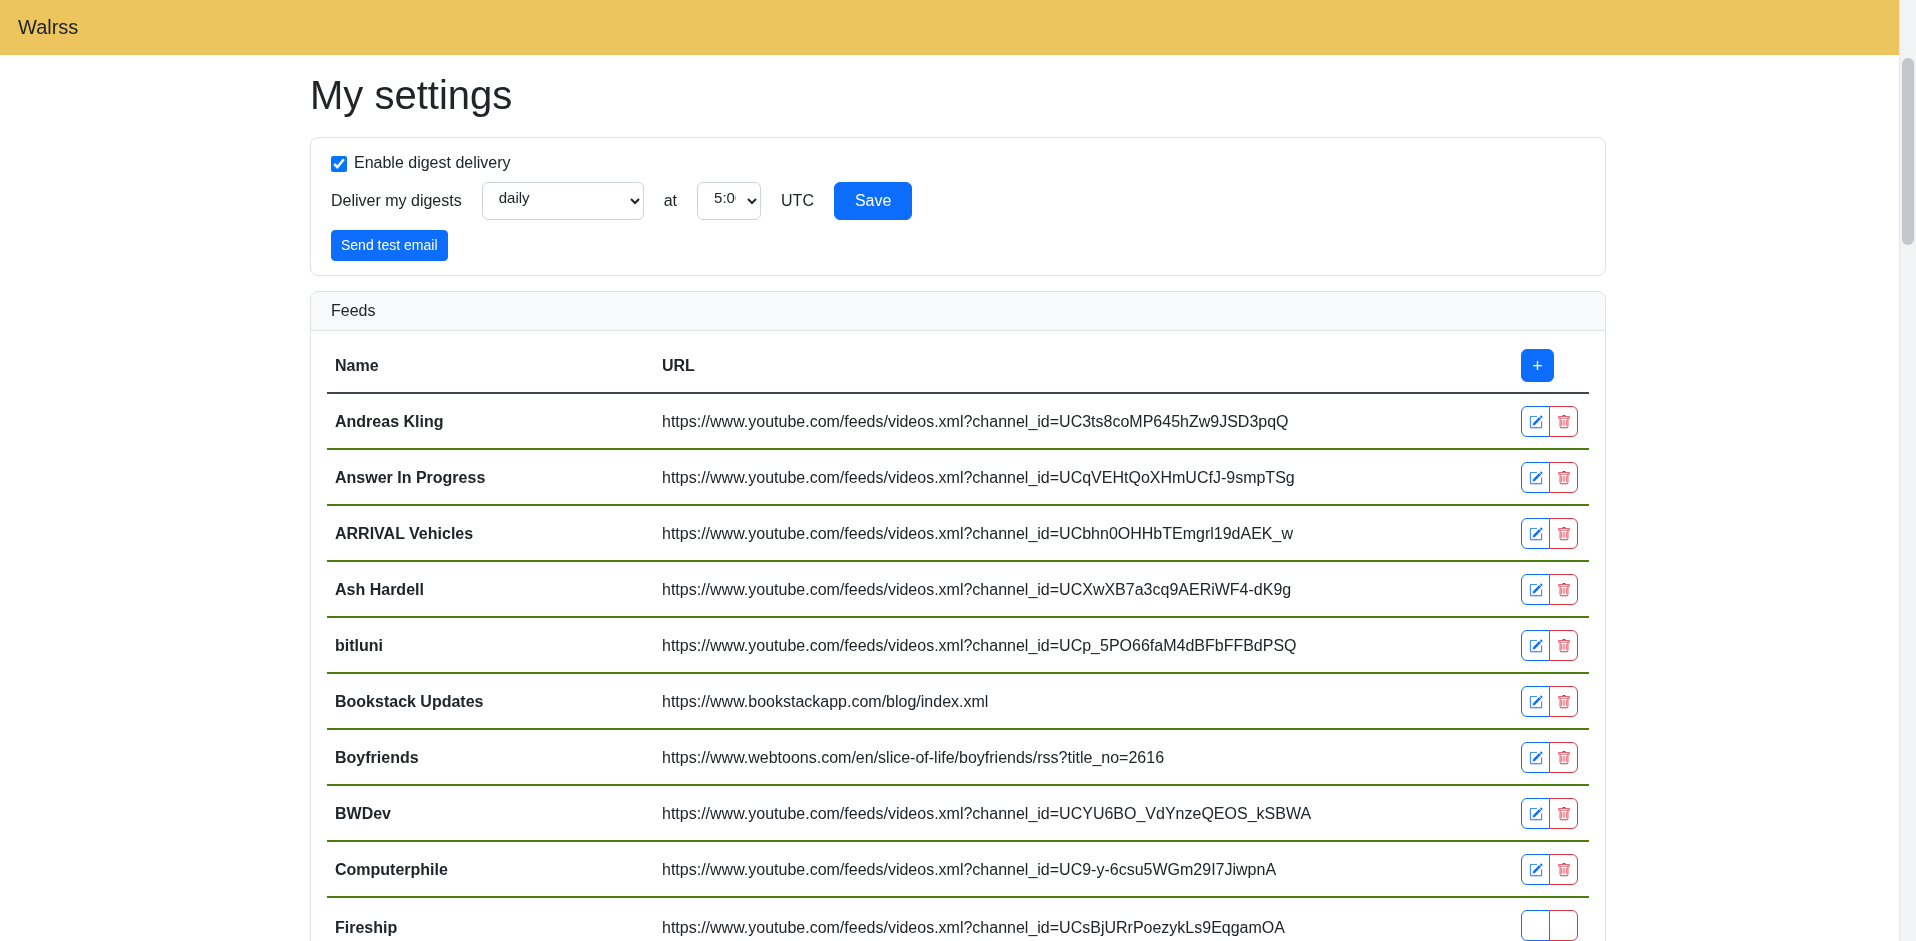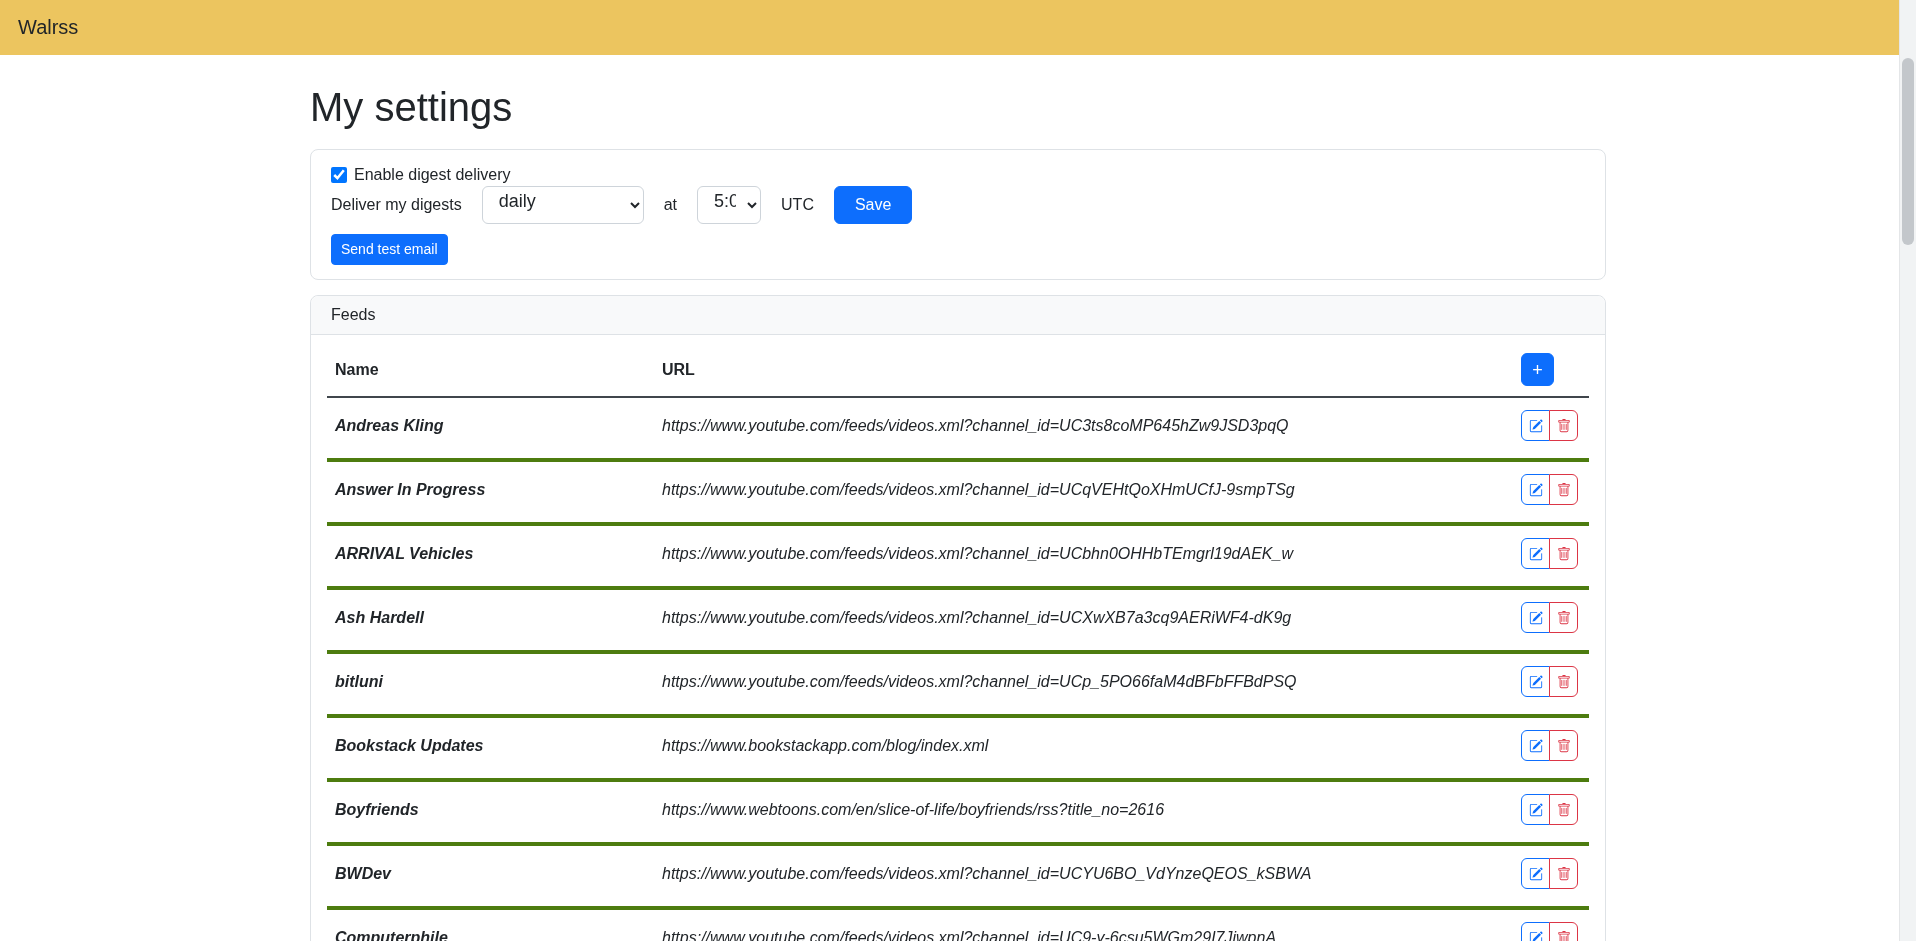--- a/index.html
+++ b/index.html
@@ -14,57 +14,57 @@
   
   .navbar {
     height: 55px; background: #ecc55f;
     display: flex; align-items: center; padding: 18px 18px;
   }
   .navbar-brand { font-size: 20px; color: #212529; text-decoration: none; }
 
   
   .container { width: 1320px; margin: 0 auto; padding: 16px 12px 0; }
 
-  h1.page-title { font-size: 40px; font-weight: 500; line-height: 1.2; margin: 12px 0 18px; }
+  h1.page-title { font-size: 40px; font-weight: 500; line-height: 1.2; margin: 0 0 18px; }
 
   
   .card { border: 1px solid #dee2e6; border-radius: 8px; background: #fff; margin-bottom: 15px; }
   .card-header {
     background: #f8f9fa; padding: 10px 20px; border-bottom: 1px solid #dee2e6;
     border-radius: 8px 8px 0 0; font-size: 16px;
   }
   .card-body { padding: 16px 20px 14px; }
   .card-body.table-body { padding: 8px 16px 16px; }
 
   
-  .form-check { display: flex; align-items: center; gap: 7px; margin-bottom: 2px; }
+  .form-check { display: flex; align-items: flex-end; gap: 7px; margin-bottom: 10px; }
   .form-check input[type="checkbox"] { width: 16px; height: 16px; margin: 0; }
   .controls-row { display: flex; align-items: center; gap: 20px; margin-bottom: 10px; }
   select {
     height: 38px; border: 1px solid #ced4da; border-radius: 6px; background: #fff;
-    font-family: inherit; font-size: 18px; color: #212529; padding: 0 8px 8px 12px;
+    font-family: inherit; font-size: 15px; color: #212529; padding: 0 8px 8px 12px;
   }
   select.freq-select { width: 162px; }
   select.time-select { width: 64px; }
 
   .btn {
     border: 1px solid #0d6efd; border-radius: 6px; background: #0d6efd; color: #fff;
     font-family: inherit; font-size: 16px; padding: 6px 20px; cursor: pointer; line-height: 24px;
   }
   .btn-sm { font-size: 14px; padding: 4px 9px; border-radius: 4px; line-height: 21px; }
 
   
   table.feeds-table { width: 100%; border-collapse: collapse; }
   .feeds-table th {
     text-align: left; font-weight: 700; font-size: 16px;
     padding: 10px 8px; border-bottom: 2px solid #40464c; vertical-align: middle;
   }
   .feeds-table td {
-    padding: 12px 8px 17px; border-bottom: 4px solid #4d7c0f;
-    font-size: 16px; vertical-align: middle; font-style: italic;
+    padding: 12px 8px 11px; border-bottom: 2px solid #4d7c0f;
+    font-size: 16px; vertical-align: middle;
   }
   .col-name { width: 327px; }
   .col-actions { width: 76px; }
   td.feed-name { font-weight: 700; }
 
   .add-btn {
     width: 33px; height: 33px; border: 1px solid #0d6efd; border-radius: 6px;
     background: #0d6efd; color: #fff; font-size: 18px; line-height: 1;
     cursor: pointer; display: inline-flex; align-items: center; justify-content: center;
   }

